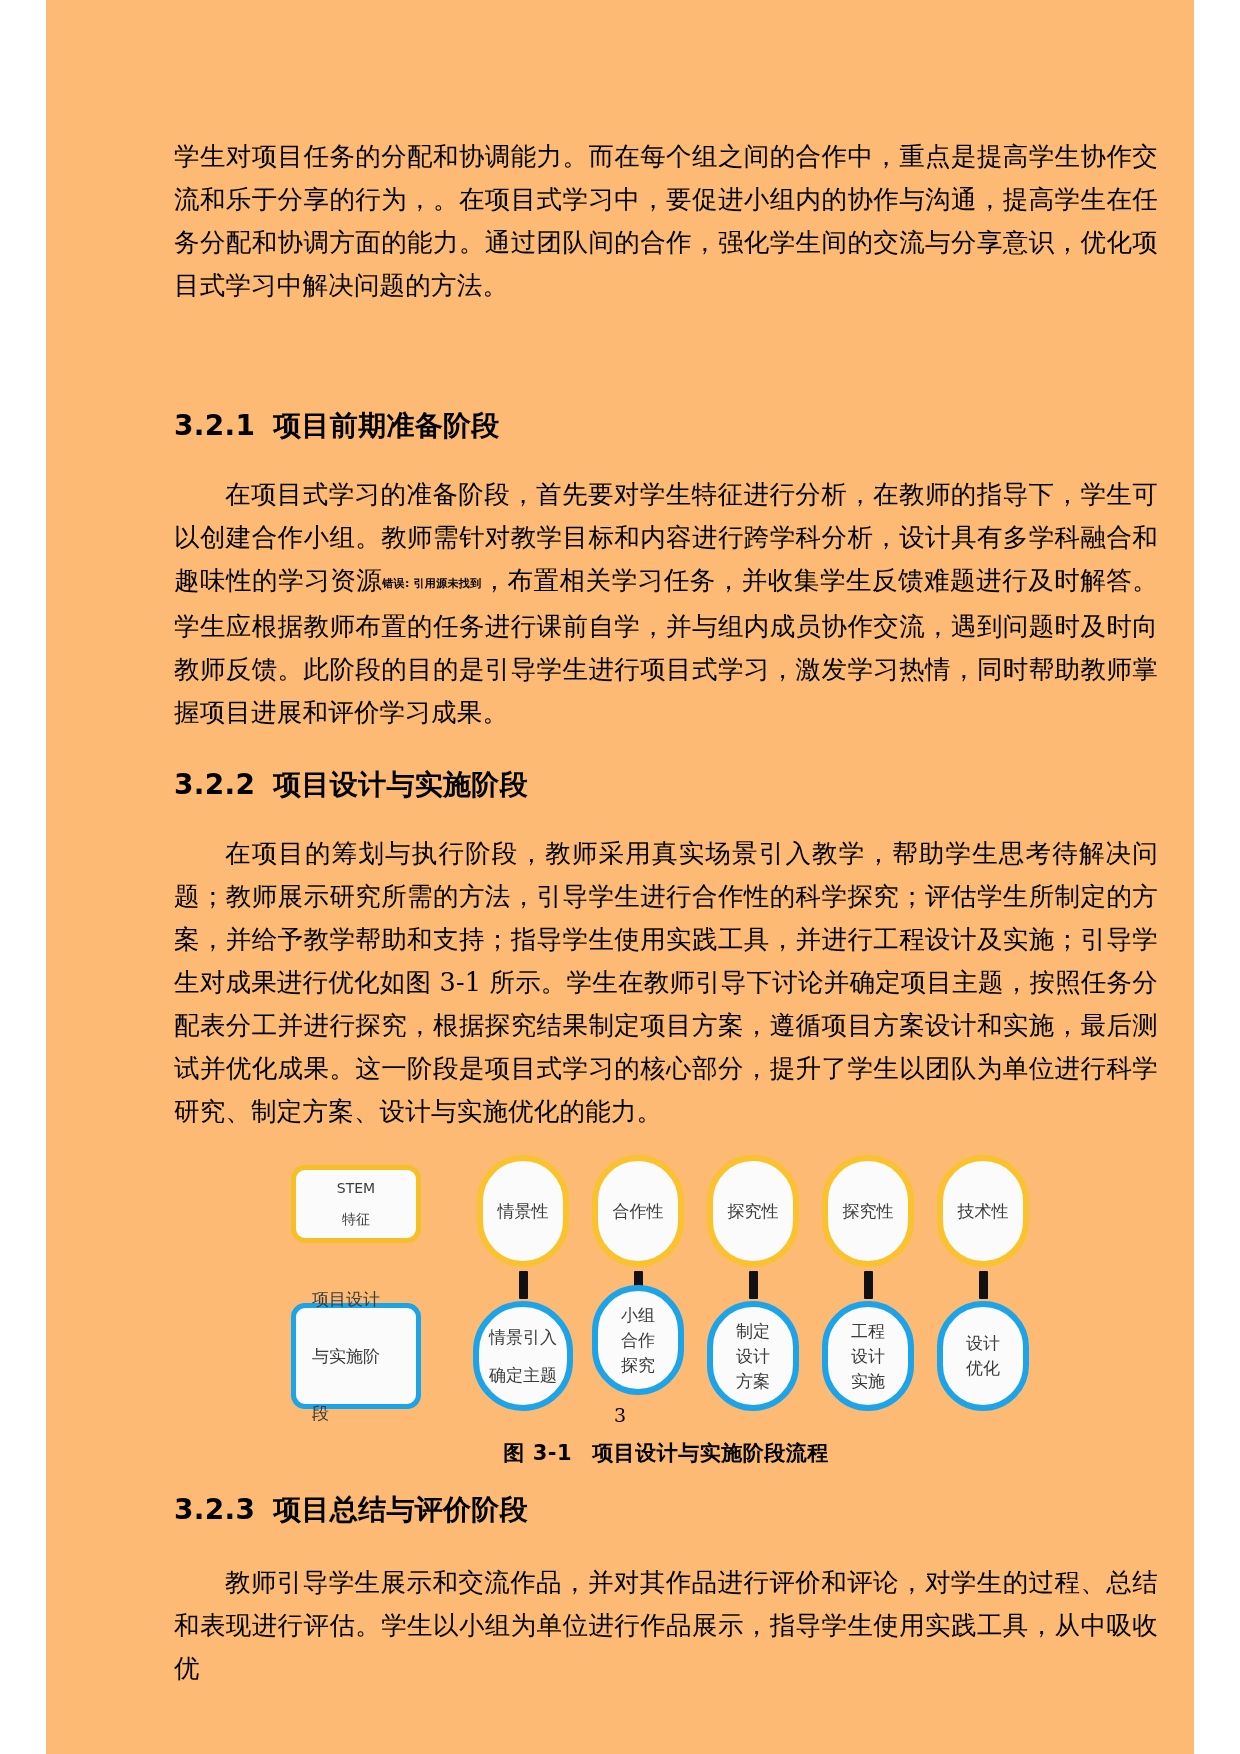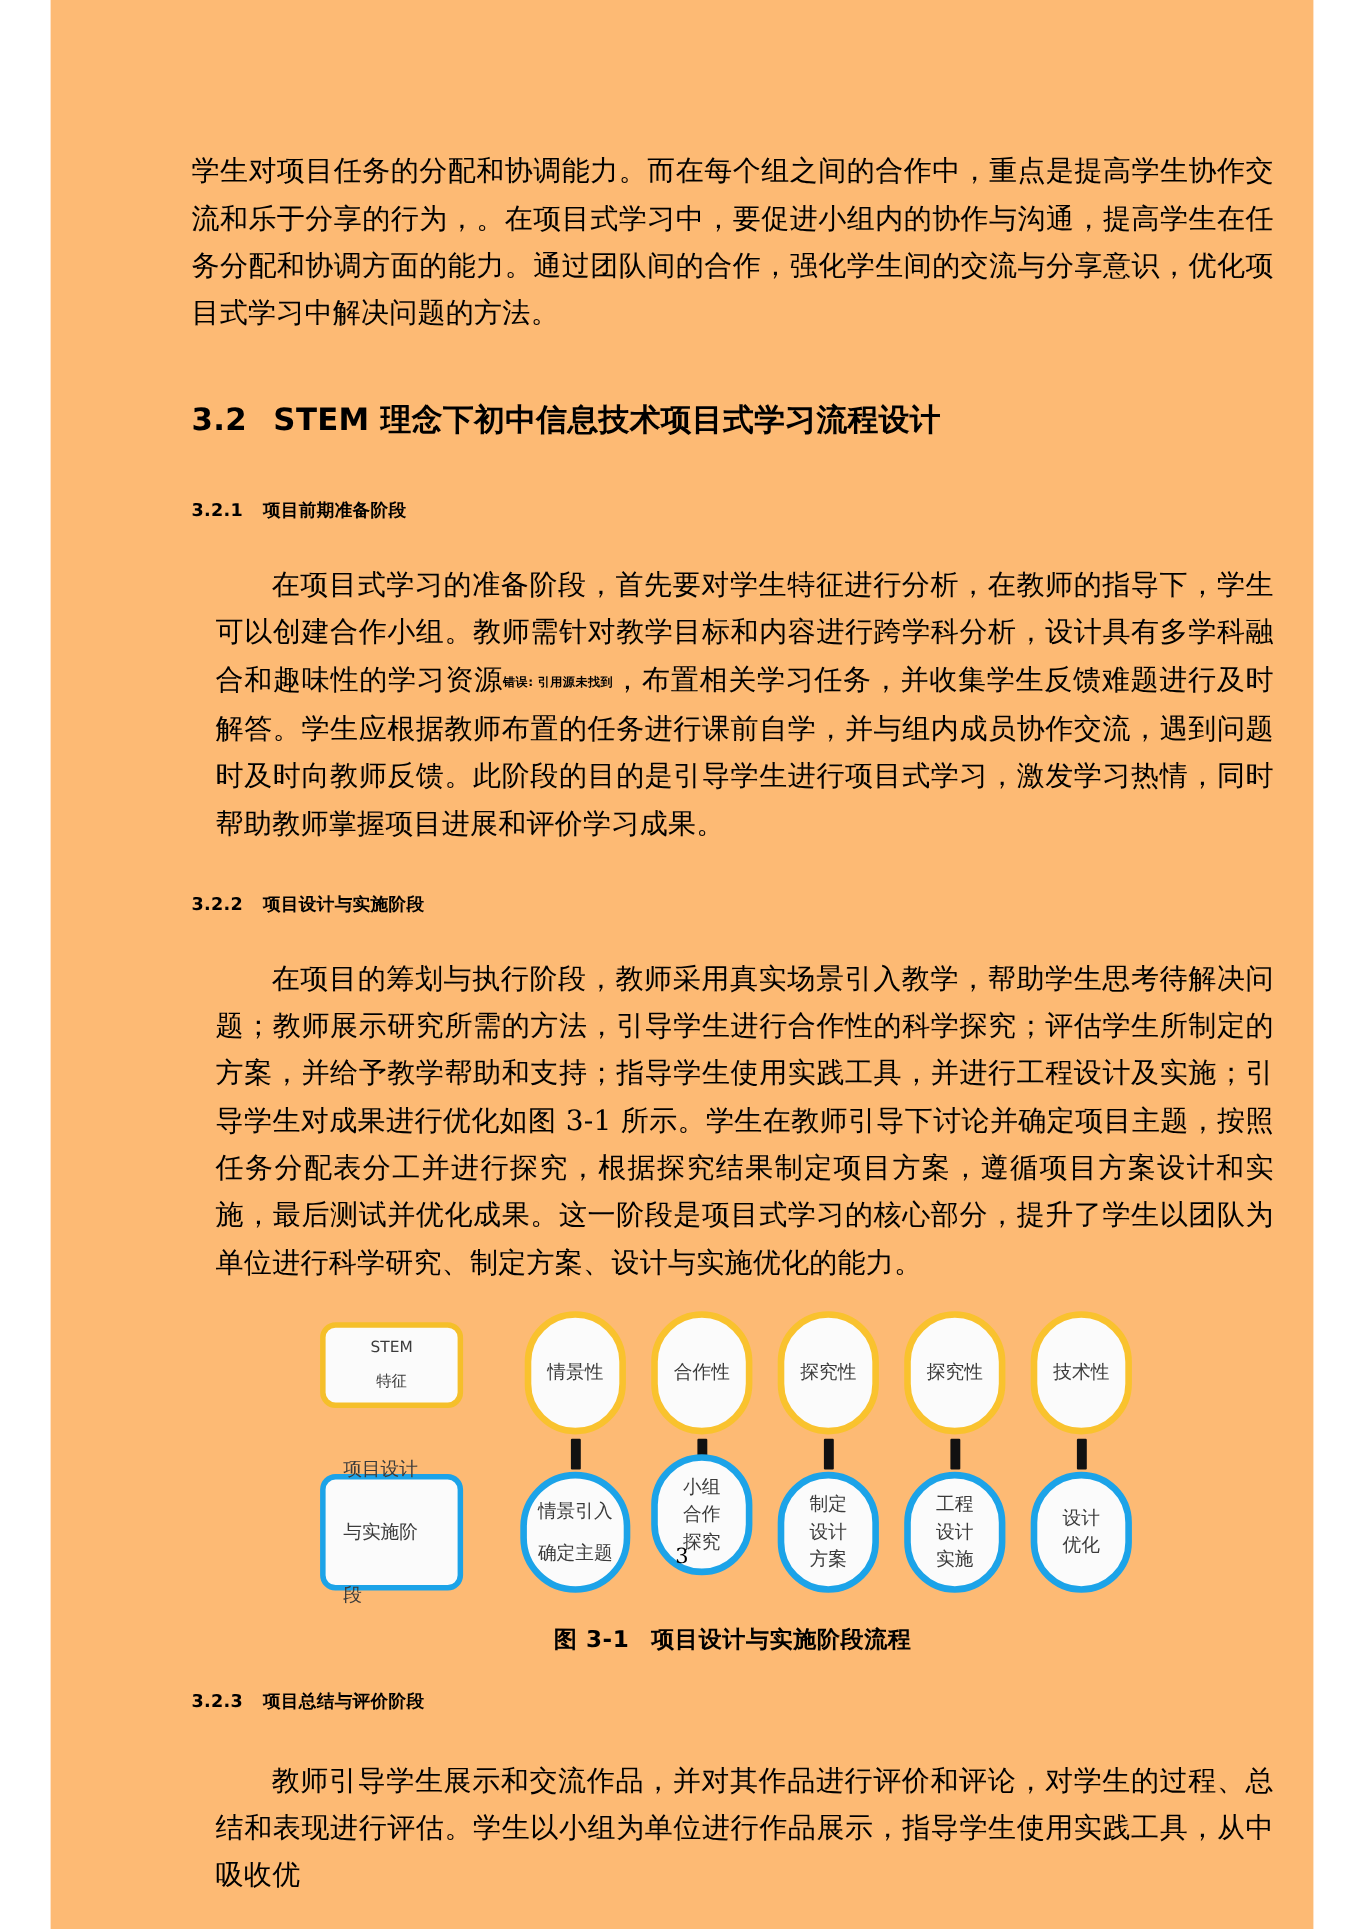--- a/index.html
+++ b/index.html
@@ -30,21 +30,21 @@
   
   .para {
     font-size: 25.5px;
     line-height: 43px;
     text-align: justify;
     text-justify: inter-ideograph;
     letter-spacing: 0.2px;
     margin: 0;
     font-family: "DejaVu Serif", "Liberation Serif", serif;
   }
-  .para.indent { text-indent: 2em; margin-left: 22px; }
+  .para.indent { text-indent: 2em; }
 
   .errtext {
     font-size: 11px;
     font-family: "DejaVu Sans", "Liberation Sans", sans-serif;
     vertical-align: 2px;
     letter-spacing: 0;
     font-weight: bold;
   }
 
   
@@ -54,21 +54,21 @@
     font-size: 28px;
     line-height: 38px;
     margin: 0;
     letter-spacing: 0.3px;
   }
   .h2 .num { margin-right: 24px; }
 
   .h3 {
     font-family: "DejaVu Sans", "Liberation Sans", sans-serif;
     font-weight: bold;
-    font-size: 16px;
+    font-size: 28px;
     line-height: 34px;
     margin: 0;
     letter-spacing: 0.3px;
   }
   .h3 .num { margin-right: 18px; }
 
   .sp-1 { height: 56px; }
   .sp-2 { height: 46px; }
   .sp-3 { height: 30px; }
   .sp-4 { height: 34px; }
@@ -154,23 +154,20 @@
 </head>
 <body>
 
 <div class="page">
   <div class="content">
 
     <p class="para">学生对项目任务的分配和协调能力。而在每个组之间的合作中，重点是提高学生协作交流和乐于分享的行为，。在项目式学习中，要促进小组内的协作与沟通，提高学生在任务分配和协调方面的能力。通过团队间的合作，强化学生间的交流与分享意识，优化项目式学习中解决问题的方法。</p>
 
     <div class="sp-1"></div>
 
-    <h2 class="h2">
-      <span class="num">3.2</span><span>STEM 理念下初中信息技术项目式学习流程设计</span>
-    </h2>
 
     <div class="sp-2"></div>
 
     <h3 class="h3">
       <span class="num">3.2.1</span><span>项目前期准备阶段</span>
     </h3>
 
     <div class="sp-3"></div>
 
     <p class="para indent"><span>在项目式学习的准备阶段，首先要对学生特征进行分析，在教师的指导下，学生可以创建合作小组。教师需针对教学目标和内容进行跨学科分析，设计具有多学科融合和趣味性的学习资源</span><span class="errtext">错误: 引用源未找到</span><span>，布置相关学习任务，并收集学生反馈难题进行及时解答。学生应根据教师布置的任务进行课前自学，并与组内成员协作交流，遇到问题时及时向教师反馈。此阶段的目的是引导学生进行项目式学习，激发学习热情，同时帮助教师掌握项目进展和评价学习成果。</span></p>

